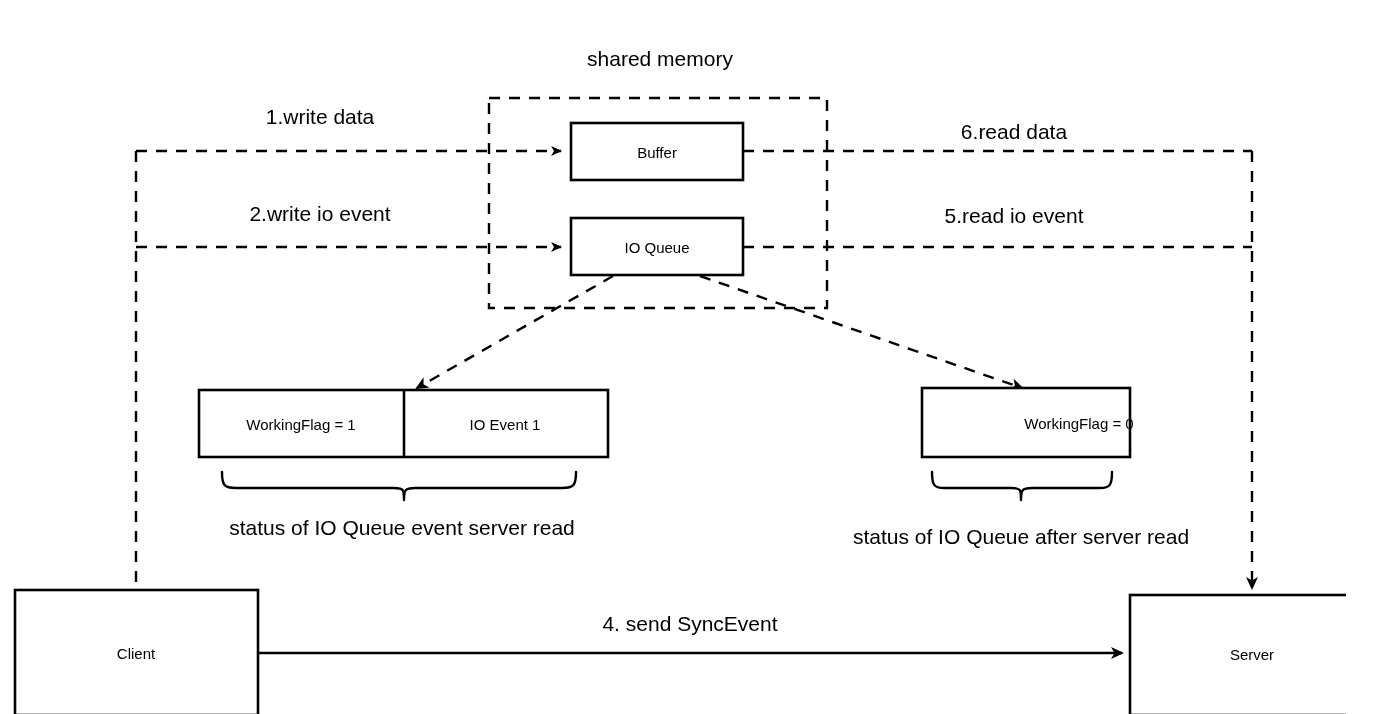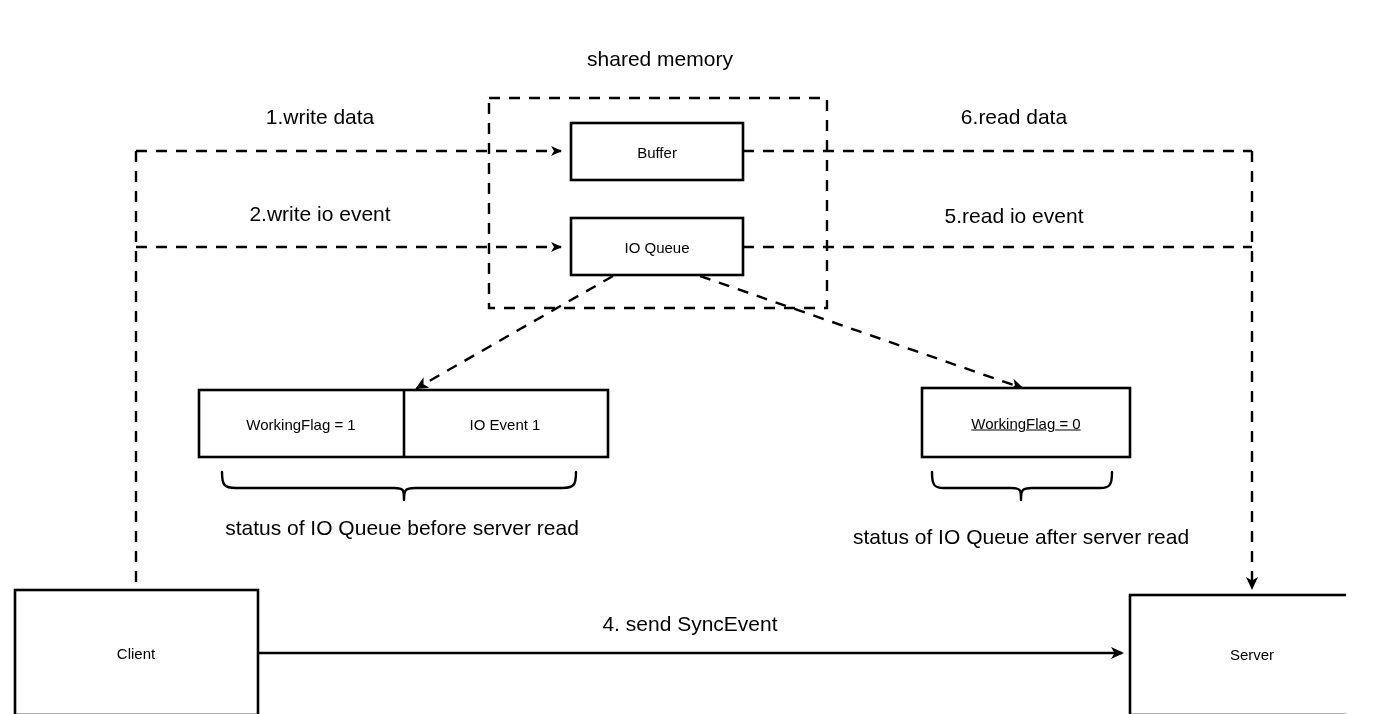--- a/index.html
+++ b/index.html
@@ -104,38 +104,38 @@
     <path d="M258,633 L1122,633" fill="none" stroke="#000000" stroke-width="2.6" marker-end="url(#arrowFilled2)"></path>
   </svg>
 
   <div class="lbl ctr" style="left:660px; top:39px;">shared memory</div>
 
   <div class="lbl ctr" style="left:320px; top:97px;">1.write data</div>
 
   <div class="lbl ctr" style="left:320px; top:194px;">2.write io event</div>
 
 
-  <div class="lbl ctr" style="left:1014px; top:97px;">6.read data</div>
+  <div class="lbl ctr" style="left:1014px; top:112px;">6.read data</div>
 
   <div class="lbl ctr" style="left:1014px; top:196px;">5.read io event</div>
 
 
   <div class="lbl ctr" style="left:690px; top:604px;">4. send SyncEvent</div>
 
   <div class="boxlabel" style="left:657px; top:132px;">Buffer</div>
 
   <div class="boxlabel" style="left:657px; top:227px;">IO Queue</div>
 
   <div class="boxlabel" style="left:301px; top:404px;">WorkingFlag = 1</div>
 
   <div class="boxlabel" style="left:505px; top:404px;text-align:center;">IO Event 1</div>
 
-  <div class="boxlabel" style="left:1026px; top:403px;text-decoration:underline;">WorkingFlag = 0</div>
+  <div class="boxlabel" style="left:1079px; top:403px;">WorkingFlag = 0</div>
 
-  <div class="lbl ctr" style="left:402px; top:508px;">status of IO Queue before server read</div>
+  <div class="lbl ctr" style="left:402px; top:508px;">status of IO Queue event server read</div>
 
   <div class="lbl ctr" style="left:1021px; top:517px;">status of IO Queue after server read</div>
 
   <div class="boxlabel" style="left:136px; top:633px;">Client</div>
 
   <div class="boxlabel" style="left:1252px; top:634px;">Server</div>
 
 </div>
 
 </body></html>

